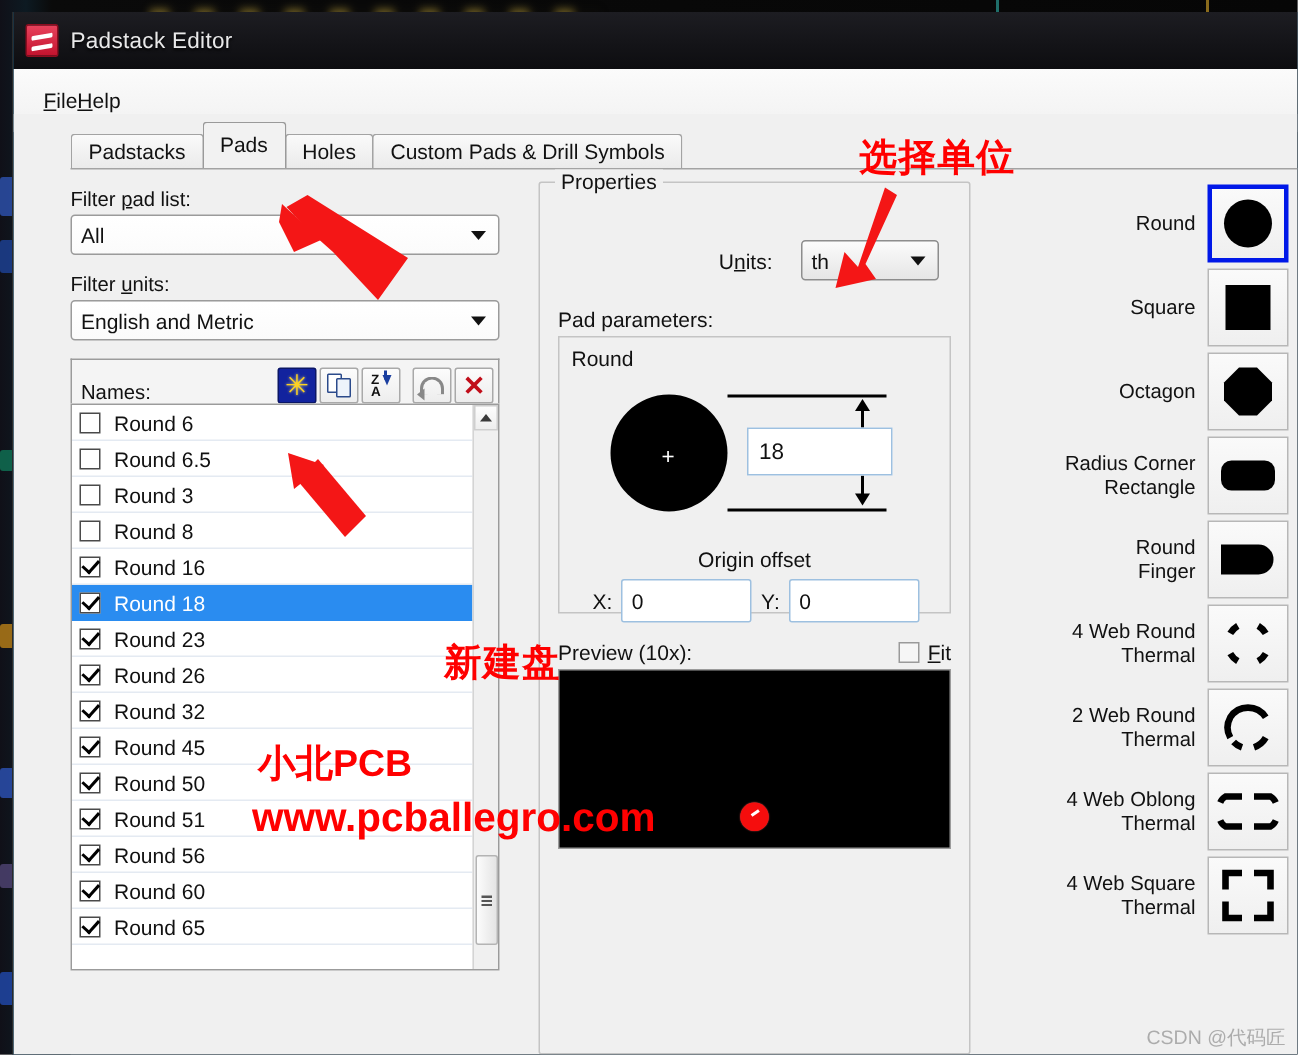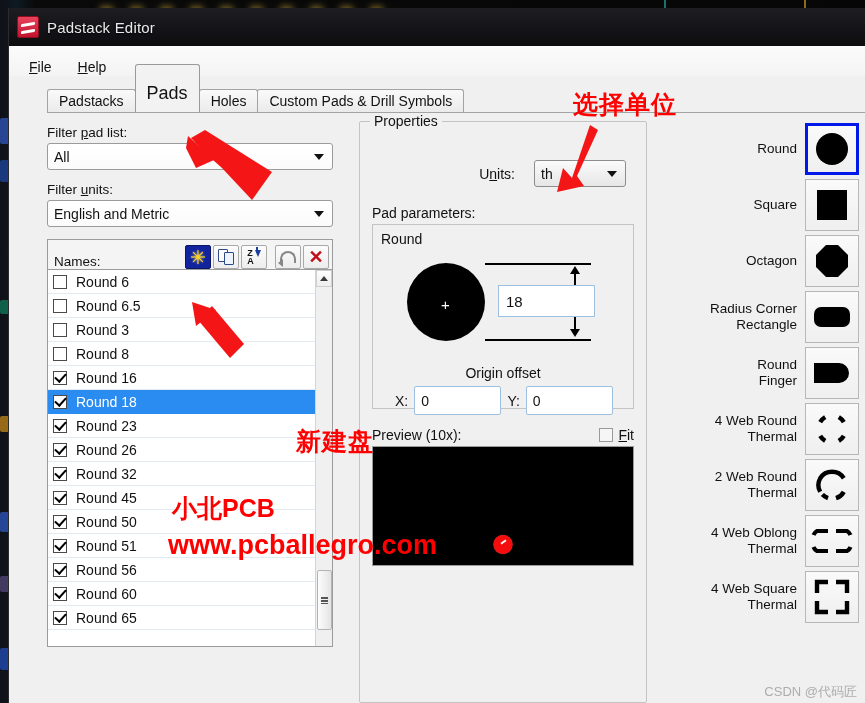--- a/index.html
+++ b/index.html
@@ -69,21 +69,21 @@
     color: #e9e9ea; font-size: 15px; letter-spacing: .2px;
     text-shadow: 0 1px 2px rgba(0,0,0,.9);
     white-space: nowrap;
   }
 
   .menubar {
     height: 42px;
     background: linear-gradient(180deg,#fbfbfb 0%,#f1f1f1 100%);
     border-bottom: 1px solid #dcdcdc;
     display: flex; align-items: center;
-    padding-left: 20px; gap: 26px;
+    padding-left: 20px; 
   }
   .menu-item { font-size: 14px; color: #111; cursor: default; }
   .menu-item u { text-decoration: underline; }
 
   .client {
     position: absolute; left: 0; right: 0; top: 68px; bottom: 0;
     background: #f0f0f0;
     padding: 12px 0 0 0;
   }
 
@@ -98,23 +98,23 @@
     border: 1px solid #a3a3a3;
     border-bottom: none;
     background: linear-gradient(180deg,#fafafa,#e9e9e9);
     border-radius: 3px 3px 0 0;
     margin-right: -1px;
     position: relative; top: 2px;
     white-space: nowrap;
   }
   .tab.active {
     background: #f2f2f2;
-    top: 0; padding-top: 18px; padding-bottom: 8px;
+    top: 0; padding-top: 6px; padding-bottom: 8px;
     border-color: #9a9a9a; z-index: 3;
-    font-size: 18px;
+    font-size: 14px;
   }
 
   .tabpage {
     position: absolute; left: 38px; top: 36px; right: 0; bottom: 0;
     background: #f0f0f0;
     border-top: 1px solid #a3a3a3;
   }
 
   
   .left-pane { position: absolute; left: 0; top: 12px; width: 286px; }

